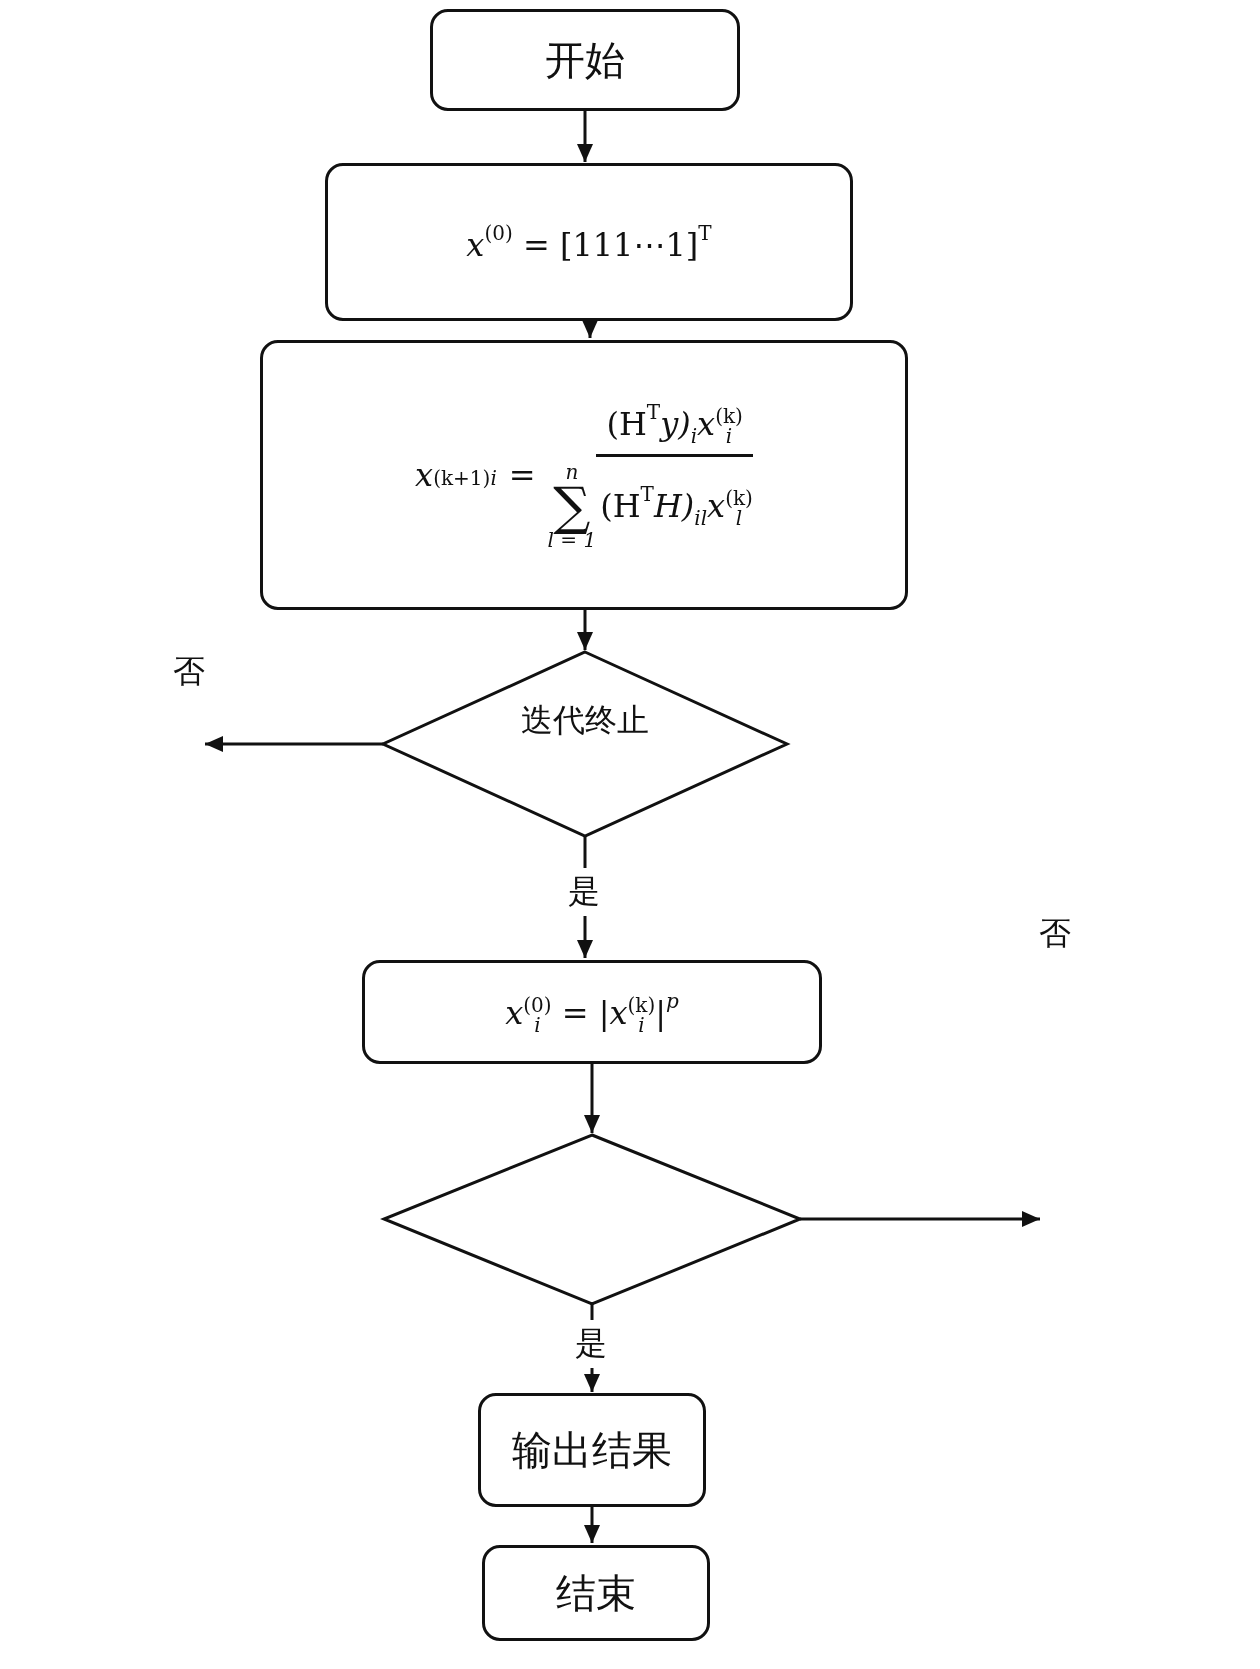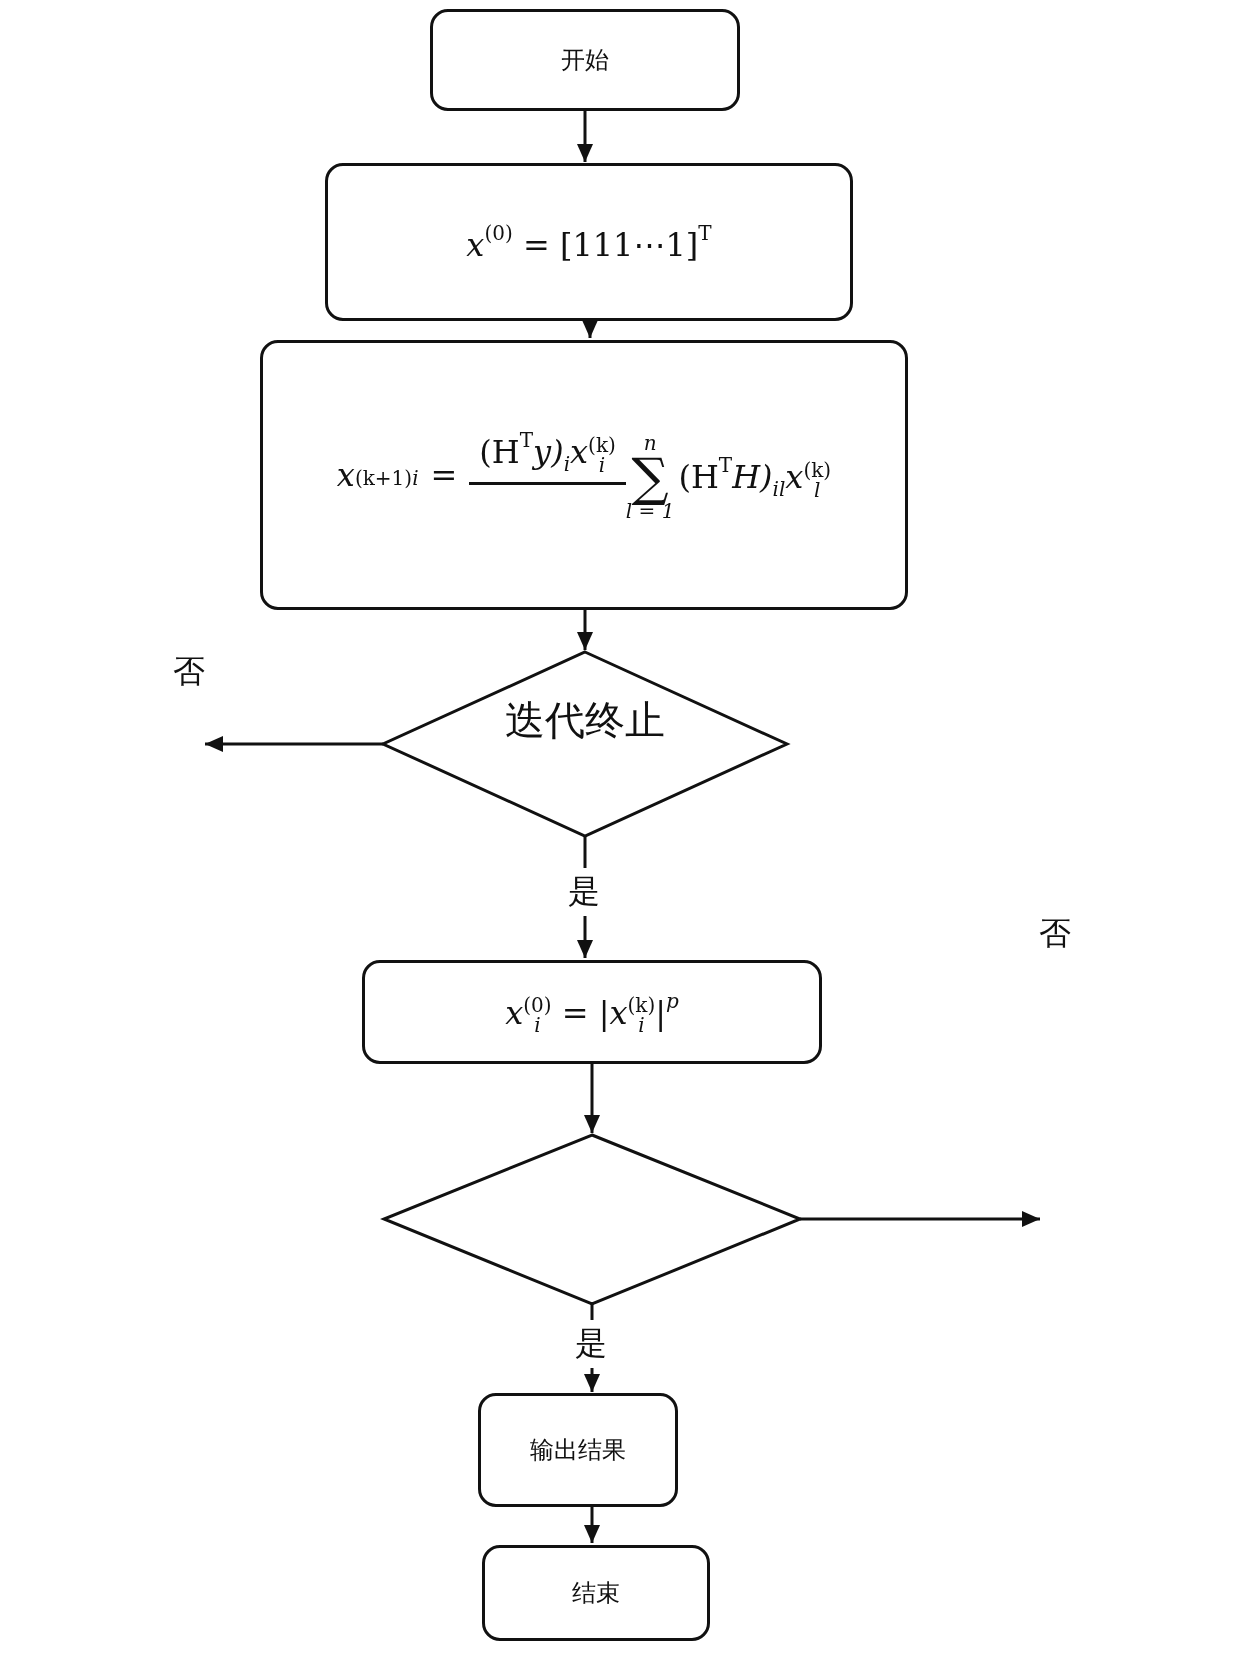--- a/index.html
+++ b/index.html
@@ -2,26 +2,26 @@
 <html><head>
 <meta charset="utf-8">
 <style>
   html, body { margin: 0; padding: 0; background: #ffffff; }
   body { width: 1260px; height: 1669px; position: relative; overflow: hidden;
          font-family: "DejaVu Serif", serif; color: #111; }
   svg.lines { position: absolute; left: 0; top: 0; }
   .node { position: absolute; box-sizing: border-box; display: flex; align-items: center;
           justify-content: center; text-align: center; }
   .box { border: 3px solid #111; border-radius: 18px; background: #fff; }
-  .cn { font-family: "DejaVu Serif", serif; font-size: 24px; }
+  .cn { font-family: "DejaVu Serif", serif; font-size: 40px; }
   .math { font-family: "DejaVu Serif", "Liberation Serif", serif; font-size: 32px; }
   .math i { font-style: italic; }
   .sup { font-size: 20px; vertical-align: 16px; }
   .sub { font-size: 20px; vertical-align: -8px; }
-  .frac { display: inline-flex; flex-direction: row; align-items: flex-start; vertical-align: middle; margin-left: 12px; }
+  .frac { display: inline-flex; flex-direction: column; align-items: flex-end; vertical-align: middle; margin-left: 12px; }
   .frac .num { padding: 0 10px 6px 10px; border-bottom: 3px solid #111; }
   .frac .den { padding-top: 4px; display: flex; align-items: center; }
   .sigma { display: inline-flex; flex-direction: column; align-items: center; margin-right: 4px; }
   .sigma .big { font-size: 52px; line-height: 46px; }
   .sigma .lim { font-size: 20px; font-style: italic; line-height: 22px; }
   .label { position: absolute; font-size: 32px; background: #fff; padding: 2px 0; }
   .diamond-text { position: absolute; text-align: center; font-size: 32px; line-height: 44px; }
 </style>
 </head>
 <body>
@@ -87,21 +87,21 @@
         <span><span>(H</span><span class="sup">T</span><i>H)</i><i class="sub">il</i><i>x</i><span style="display:inline-flex; flex-direction:column; vertical-align:middle; line-height:20px;">
               <span class="sup" style="vertical-align:0">(k)</span>
               <i class="sub" style="vertical-align:0">l</i>
             </span></span>
       </span>
     </span>
   </span>
 </div>
 
 <div class="diamond-text" style="left:445px; top:698px; width:280px;">
-  <div class="cn" style="font-size:40px;">迭代终止</div>
+  <div class="cn" style="font-size:32px;">迭代终止</div>
 </div>
 
 <div class="label" style="left:173px; top:648px;">否</div>
 <div class="label" style="left:568px; top:868px;">是</div>
 
 <div class="node box math" style="left:362px; top:960px; width:460px; height:104px;">
   <span>
     <i>x</i><span style="display:inline-flex; flex-direction:column; vertical-align:middle; line-height:20px;">
         <span class="sup" style="vertical-align:0">(0)</span>
         <i class="sub" style="vertical-align:0">i</i>
@@ -113,19 +113,19 @@
       </span><span>|</span><i class="sup">p</i>
   </span>
 </div>
 
 <div class="diamond-text" style="left:452px; top:1170px; width:280px;">
 </div>
 
 <div class="label" style="left:1039px; top:910px;">否</div>
 <div class="label" style="left:575px; top:1320px;">是</div>
 
-<div class="node box cn" style="left:478px; top:1393px; width:200px; height:114px;">
+<div class="node box cn" style="left:478px; top:1393px; width:228px; height:114px;">
   <span>输出结果</span>
 </div>
 
 <div class="node box cn" style="left:482px; top:1545px; width:228px; height:96px;">
   <span>结束</span>
 </div>
 
 </body></html>

